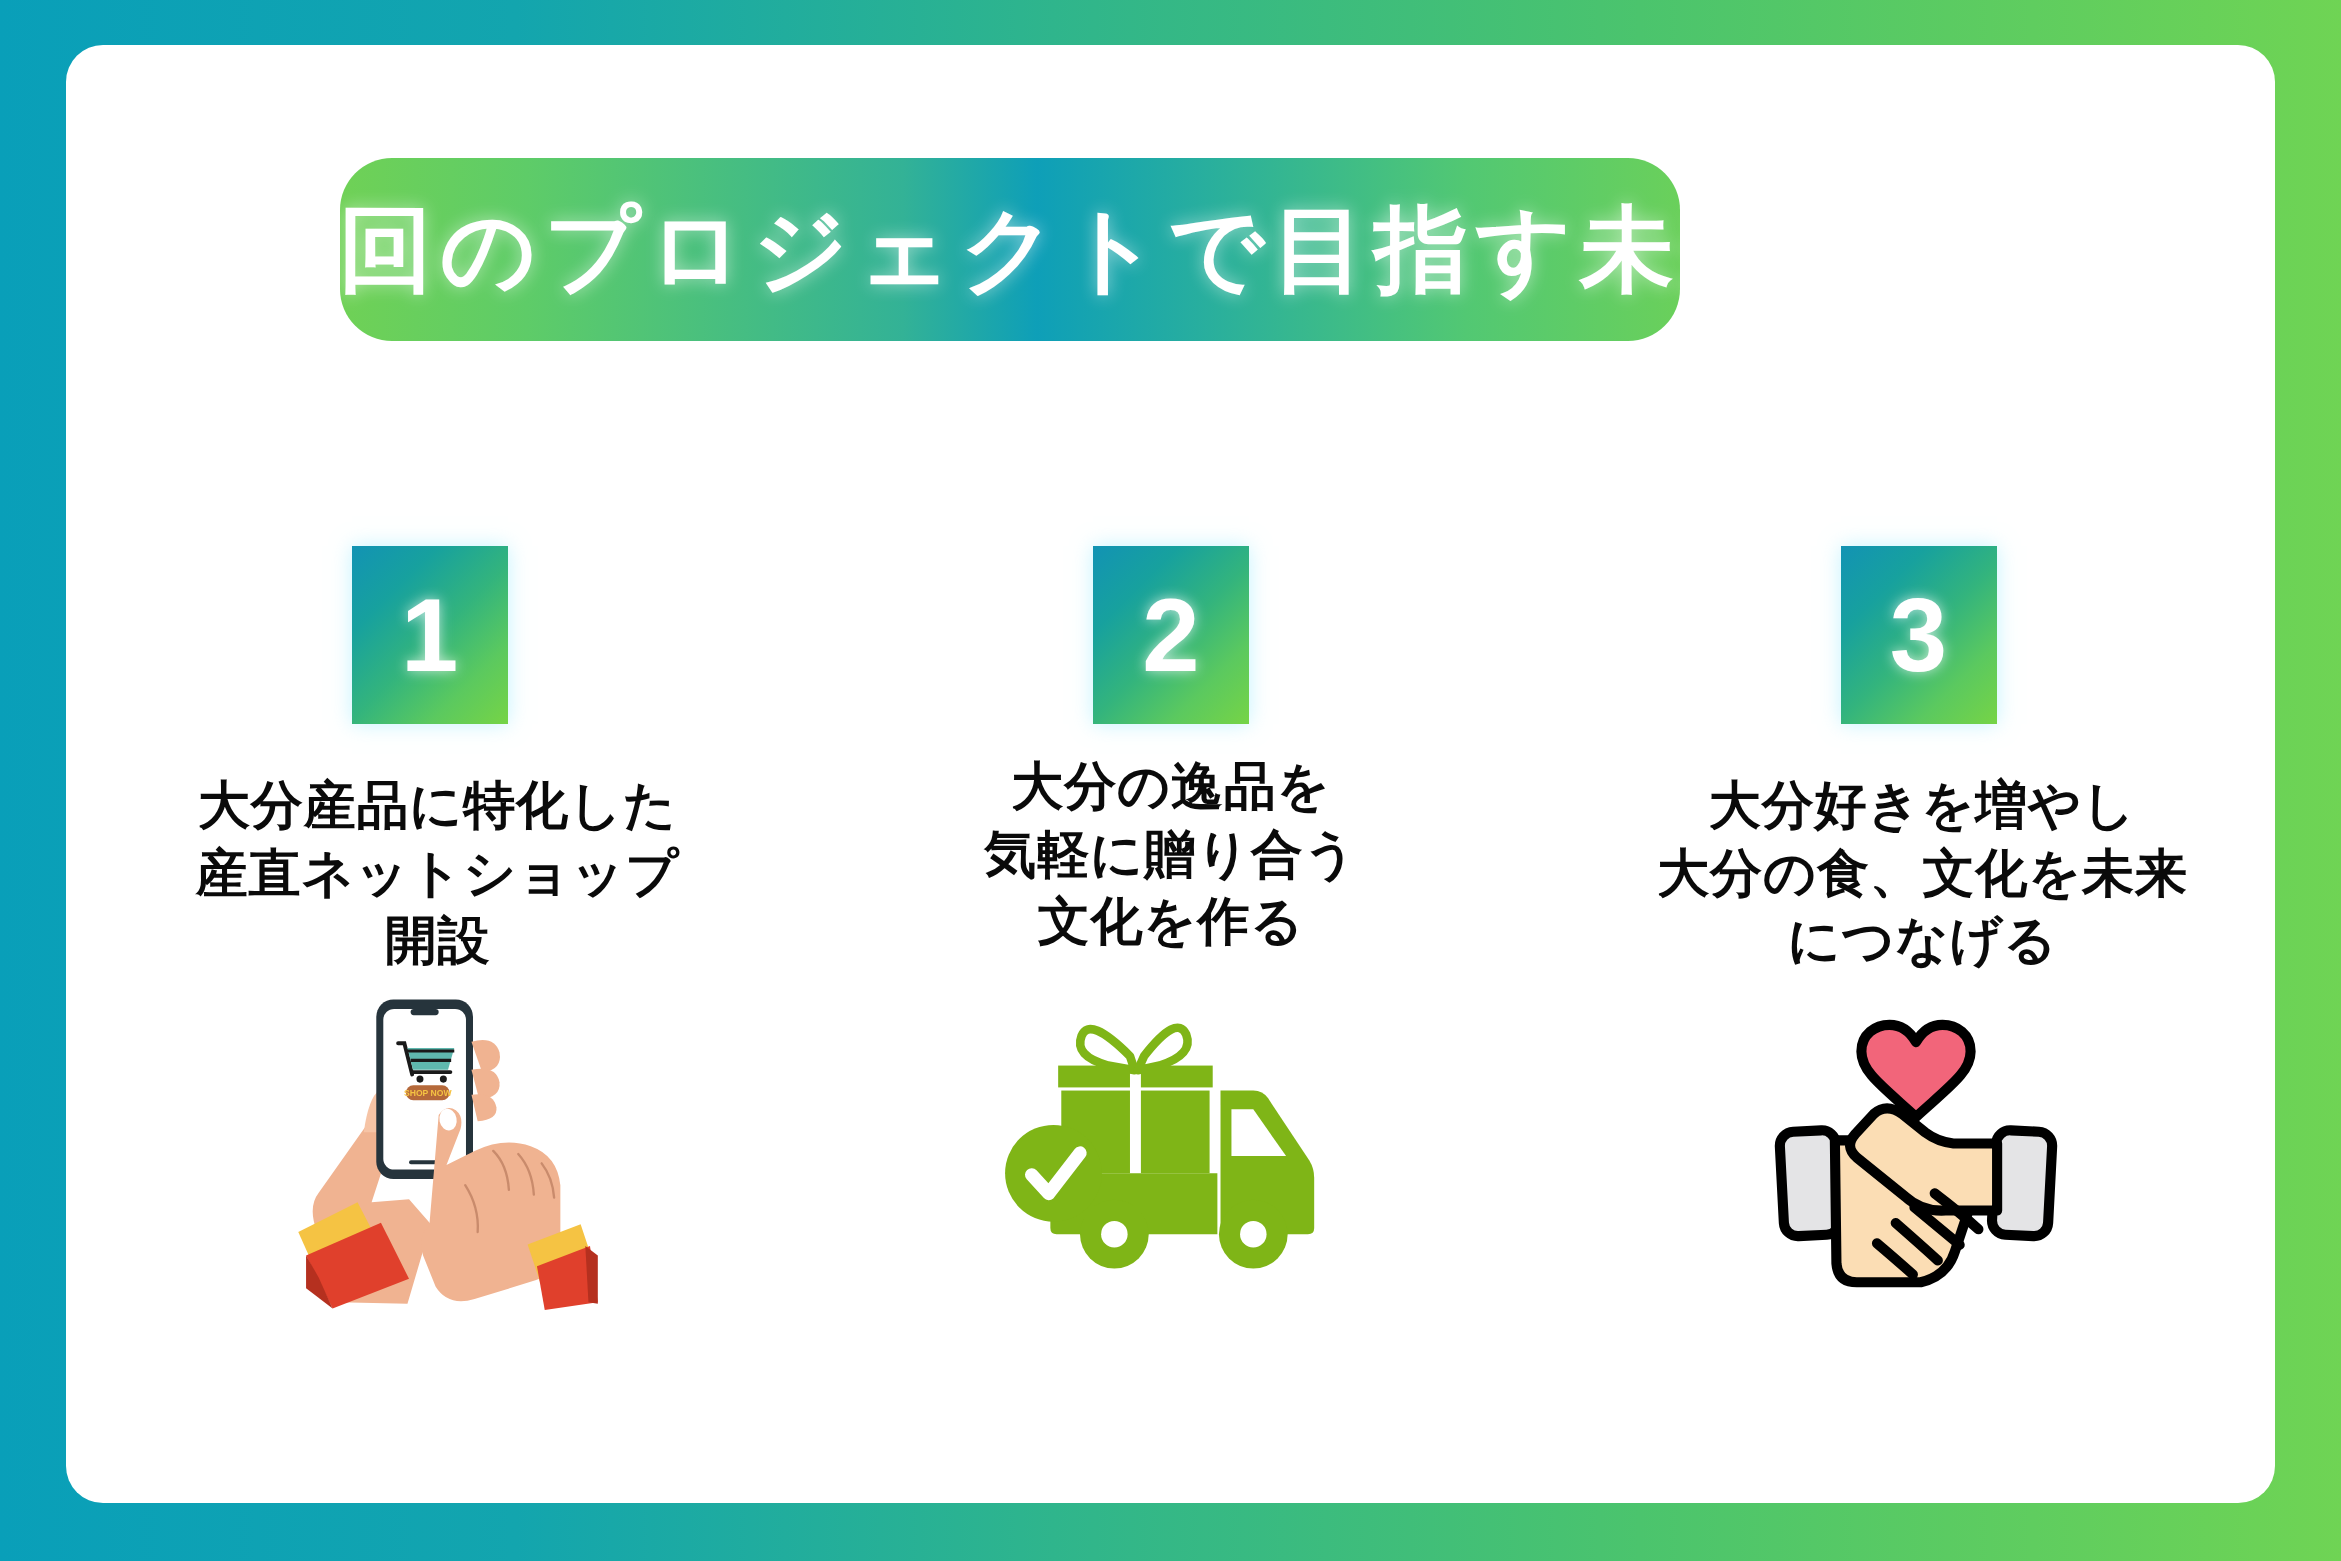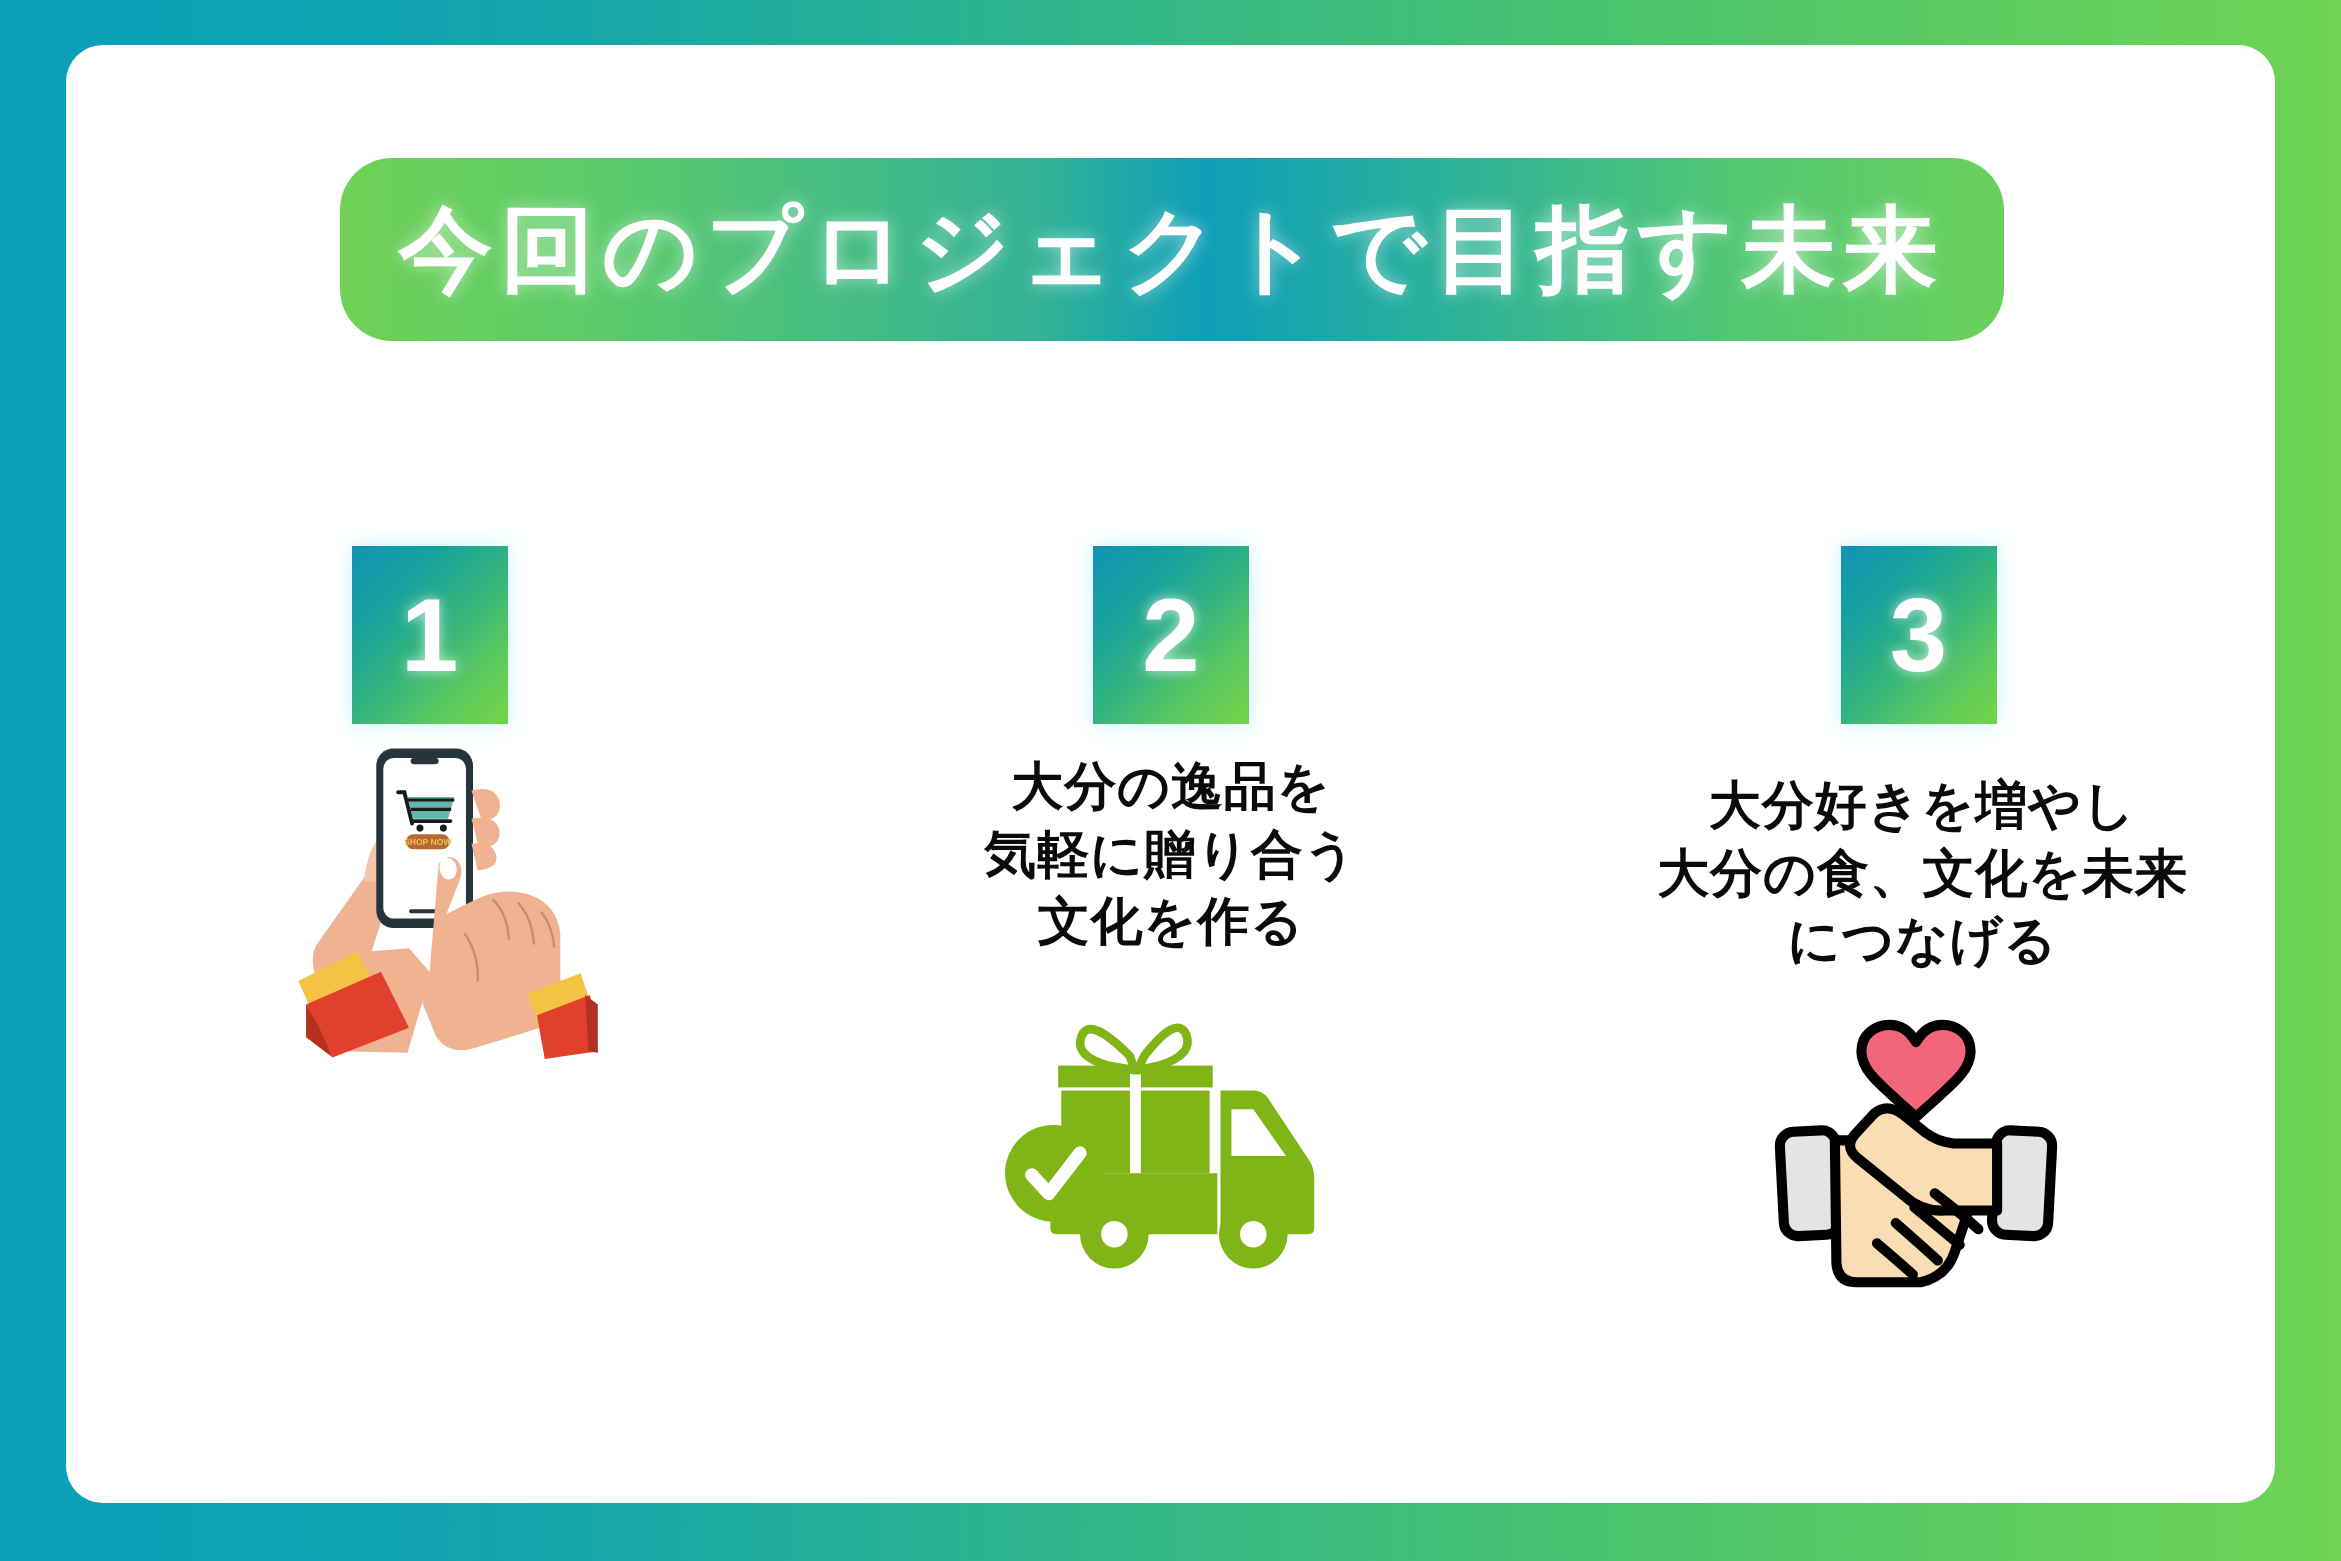--- a/index.html
+++ b/index.html
@@ -25,21 +25,21 @@
     height: 1458px;
     background: #ffffff;
     border-radius: 37px;
   }
 
   
   #title-banner {
     position: absolute;
     left: 340px;
     top: 158px;
-    width: 1664px;
+    width: 1340px;
     height: 183px;
     border-radius: 52px;
     background: linear-gradient(90deg, #6FD156 0%, #5ECC68 14%, #33B296 42%, #0E9FB8 52%, #27AE9F 64%, #52C873 84%, #6AD05B 100%);
     display: flex;
     align-items: center;
     justify-content: center;
     box-sizing: border-box;
     padding: 0 31px;
   }
   #title-text {
@@ -127,20 +127,23 @@
   <div id="title-banner">
     <span id="title-text">今回のプロジェクトで目指す未来</span>
   </div>
 
   <div id="columns">
 
     <div class="column col-1">
       <div class="badge">
         <span class="badge-number">1</span>
       </div>
+      <div class="caption">大分産品に特化した
+産直ネットショップ
+開設</div>
       <div class="icon-wrap">
         <svg width="328" height="312" viewBox="0 0 420 400">
 
           <path d="M88 390 L60 300 Q48 268 62 250 L120 168 Q132 150 146 154 Q162 160 156 182 L130 262 L178 258 L206 290 L176 392 Z" fill="#F0B391"></path>
 
           <path d="M120 172 Q126 128 140 118 Q154 110 158 126 Q160 146 148 172 Z" fill="#F6C4A6"></path>
 
           <path d="M36 300 L112 262 L140 316 L62 358 Z" fill="#F5C343"></path>
 
           <path d="M46 330 L142 288 L178 360 L80 398 Z" fill="#E0402C"></path>

